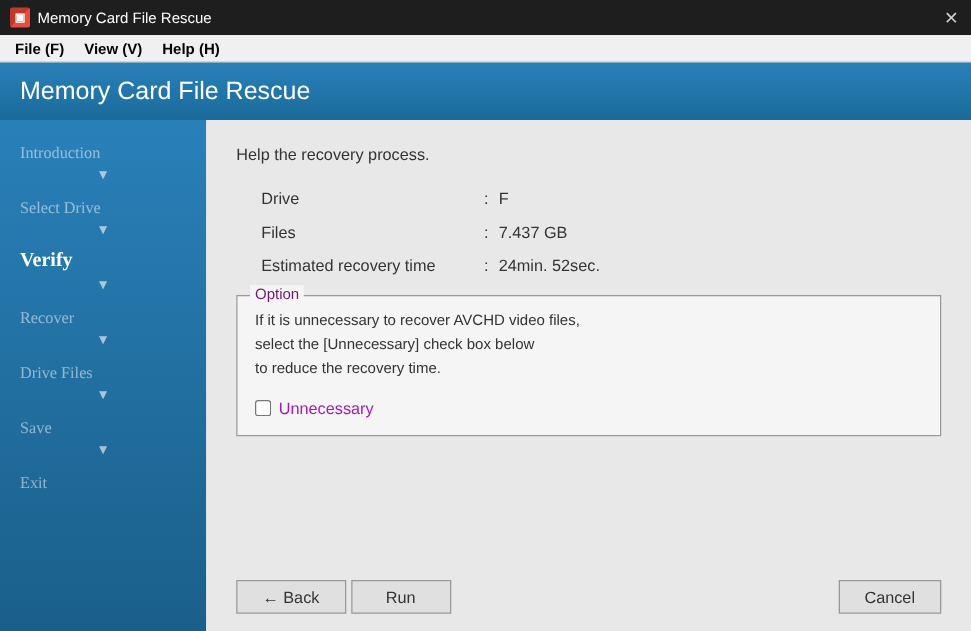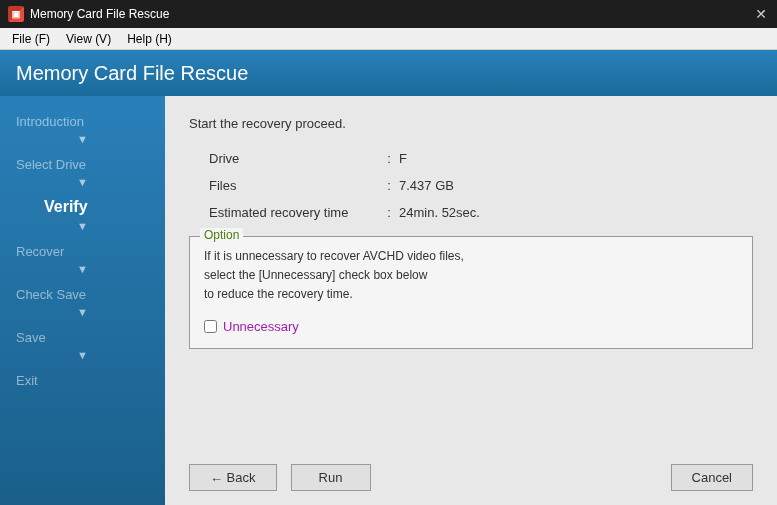--- a/index.html
+++ b/index.html
@@ -47,20 +47,21 @@
     }
 
     
     .menu-bar {
       background: #f0f0f0;
       height: 22px;
       display: flex;
       align-items: center;
       padding: 0 4px;
       border-bottom: 1px solid #ccc;
+      font-weight: bold;
     }
     .menu-item {
       padding: 2px 8px;
       font-size: 12px;
       cursor: pointer;
       color: #000;
     }
 
     
     .app-header {
@@ -88,27 +89,27 @@
       background: linear-gradient(180deg, #2980b9 0%, #1a5f8a 100%);
       padding-top: 10px;
       flex-shrink: 0;
     }
     .sidebar-item {
       padding: 8px 16px 4px 16px;
       color: rgba(255,255,255,0.8);
       font-size: 13px;
       cursor: pointer;
       position: relative;
+      font-family: Liberation Serif, serif;
     }
     .sidebar-item.active {
       color: white;
       font-weight: bold;
       font-size: 16px;
       padding: 6px 16px 4px 16px;
-      margin-left: 28px;
     }
     .sidebar-item.dimmed {
       color: rgba(255,255,255,0.5);
     }
     .sidebar-arrow {
       color: rgba(255,255,255,0.6);
       font-size: 11px;
       padding: 0 16px 4px 16px;
       text-align: center;
     }
@@ -158,21 +159,21 @@
       background: #f5f5f5;
       position: relative;
     }
     .option-box-title {
       position: absolute;
       top: -9px;
       left: 10px;
       background: #f5f5f5;
       padding: 0 4px;
       font-size: 12px;
-      color: #4d7c0f;
+      color: #701a75;
     }
     .option-box-text {
       font-size: 12px;
       color: #333;
       line-height: 1.6;
       margin-bottom: 14px;
     }
     .checkbox-row {
       display: flex;
       align-items: center;
@@ -210,21 +211,21 @@
       background: #e0e0e0;
       border: 1px solid #999;
       color: #333;
       min-width: 80px;
     }
     .btn-run {
       background: #e0e0e0;
     }
     .btn-group-left {
       display: flex;
-      gap: 14px;
+      gap: 4px;
       align-items: flex-end;
     }
   </style>
 </head>
 <body>
 
 <div class="title-bar">
   <div class="title-bar-left">
     <div class="app-icon">▣</div>
     <span class="title-bar-title">Memory Card File Rescue</span>
@@ -246,29 +247,29 @@
 
   <div class="sidebar">
     <div class="sidebar-item dimmed">Introduction</div>
     <div class="sidebar-arrow">▼</div>
     <div class="sidebar-item dimmed">Select Drive</div>
     <div class="sidebar-arrow">▼</div>
     <div class="sidebar-item active">Verify</div>
     <div class="sidebar-arrow">▼</div>
     <div class="sidebar-item dimmed">Recover</div>
     <div class="sidebar-arrow">▼</div>
-    <div class="sidebar-item dimmed">Check Save</div>
+    <div class="sidebar-item dimmed">Drive Files</div>
     <div class="sidebar-arrow">▼</div>
     <div class="sidebar-item dimmed">Save</div>
     <div class="sidebar-arrow">▼</div>
     <div class="sidebar-item dimmed">Exit</div>
   </div>
 
   <div class="content">
-    <div class="content-intro">Start the recovery proceed.</div>
+    <div class="content-intro">Help the recovery process.</div>
 
     <div class="info-table">
       <div class="info-row">
         <span class="info-label">Drive</span>
         <span class="info-colon">:</span>
         <span class="info-value">F</span>
       </div>
       <div class="info-row">
         <span class="info-label">Files</span>
         <span class="info-colon">:</span>

